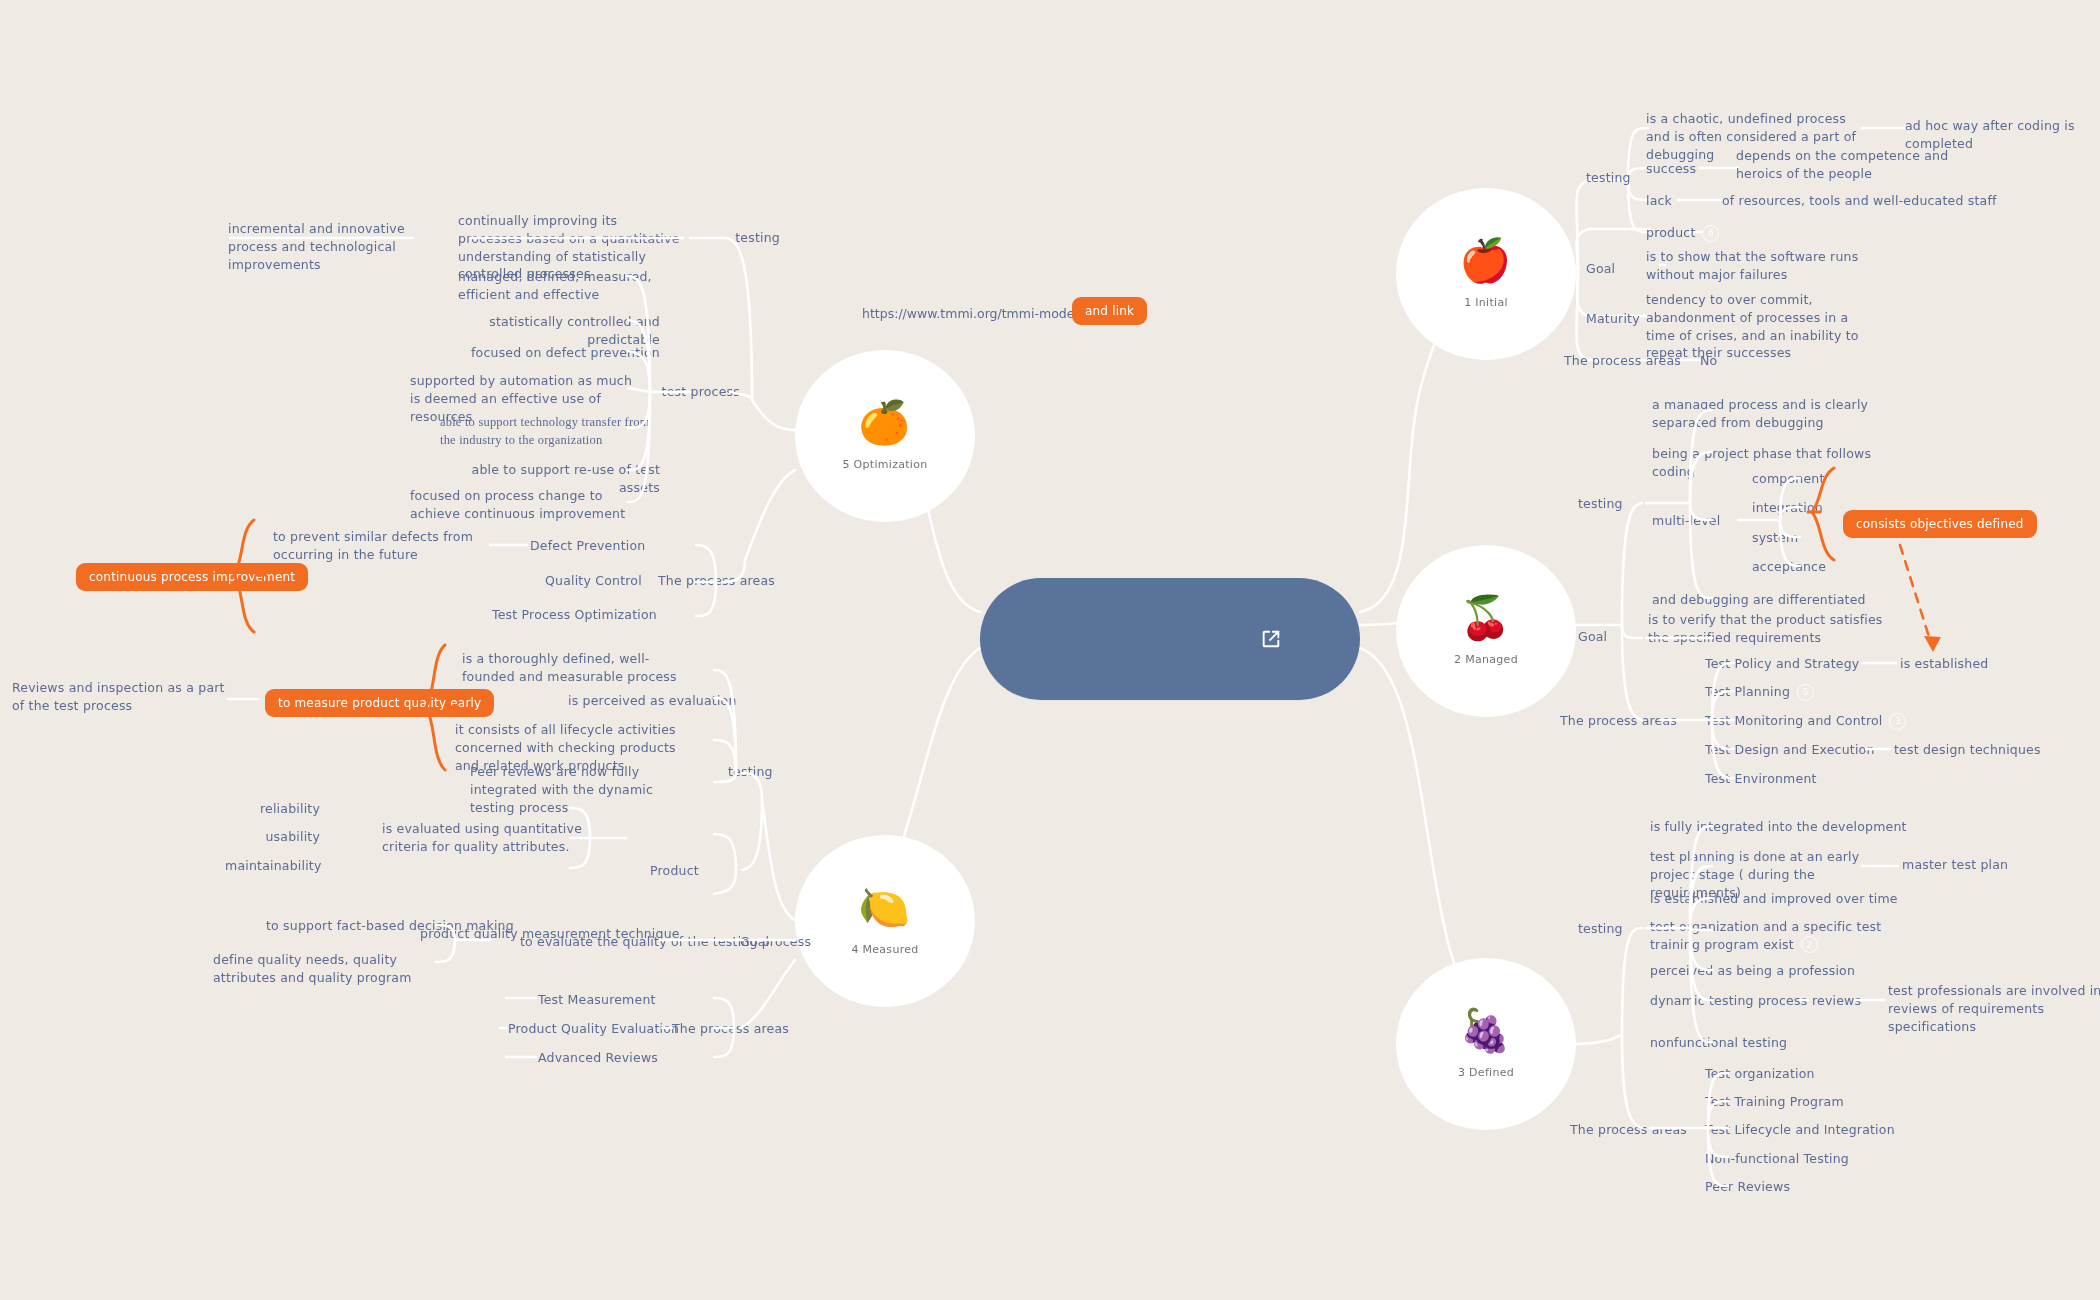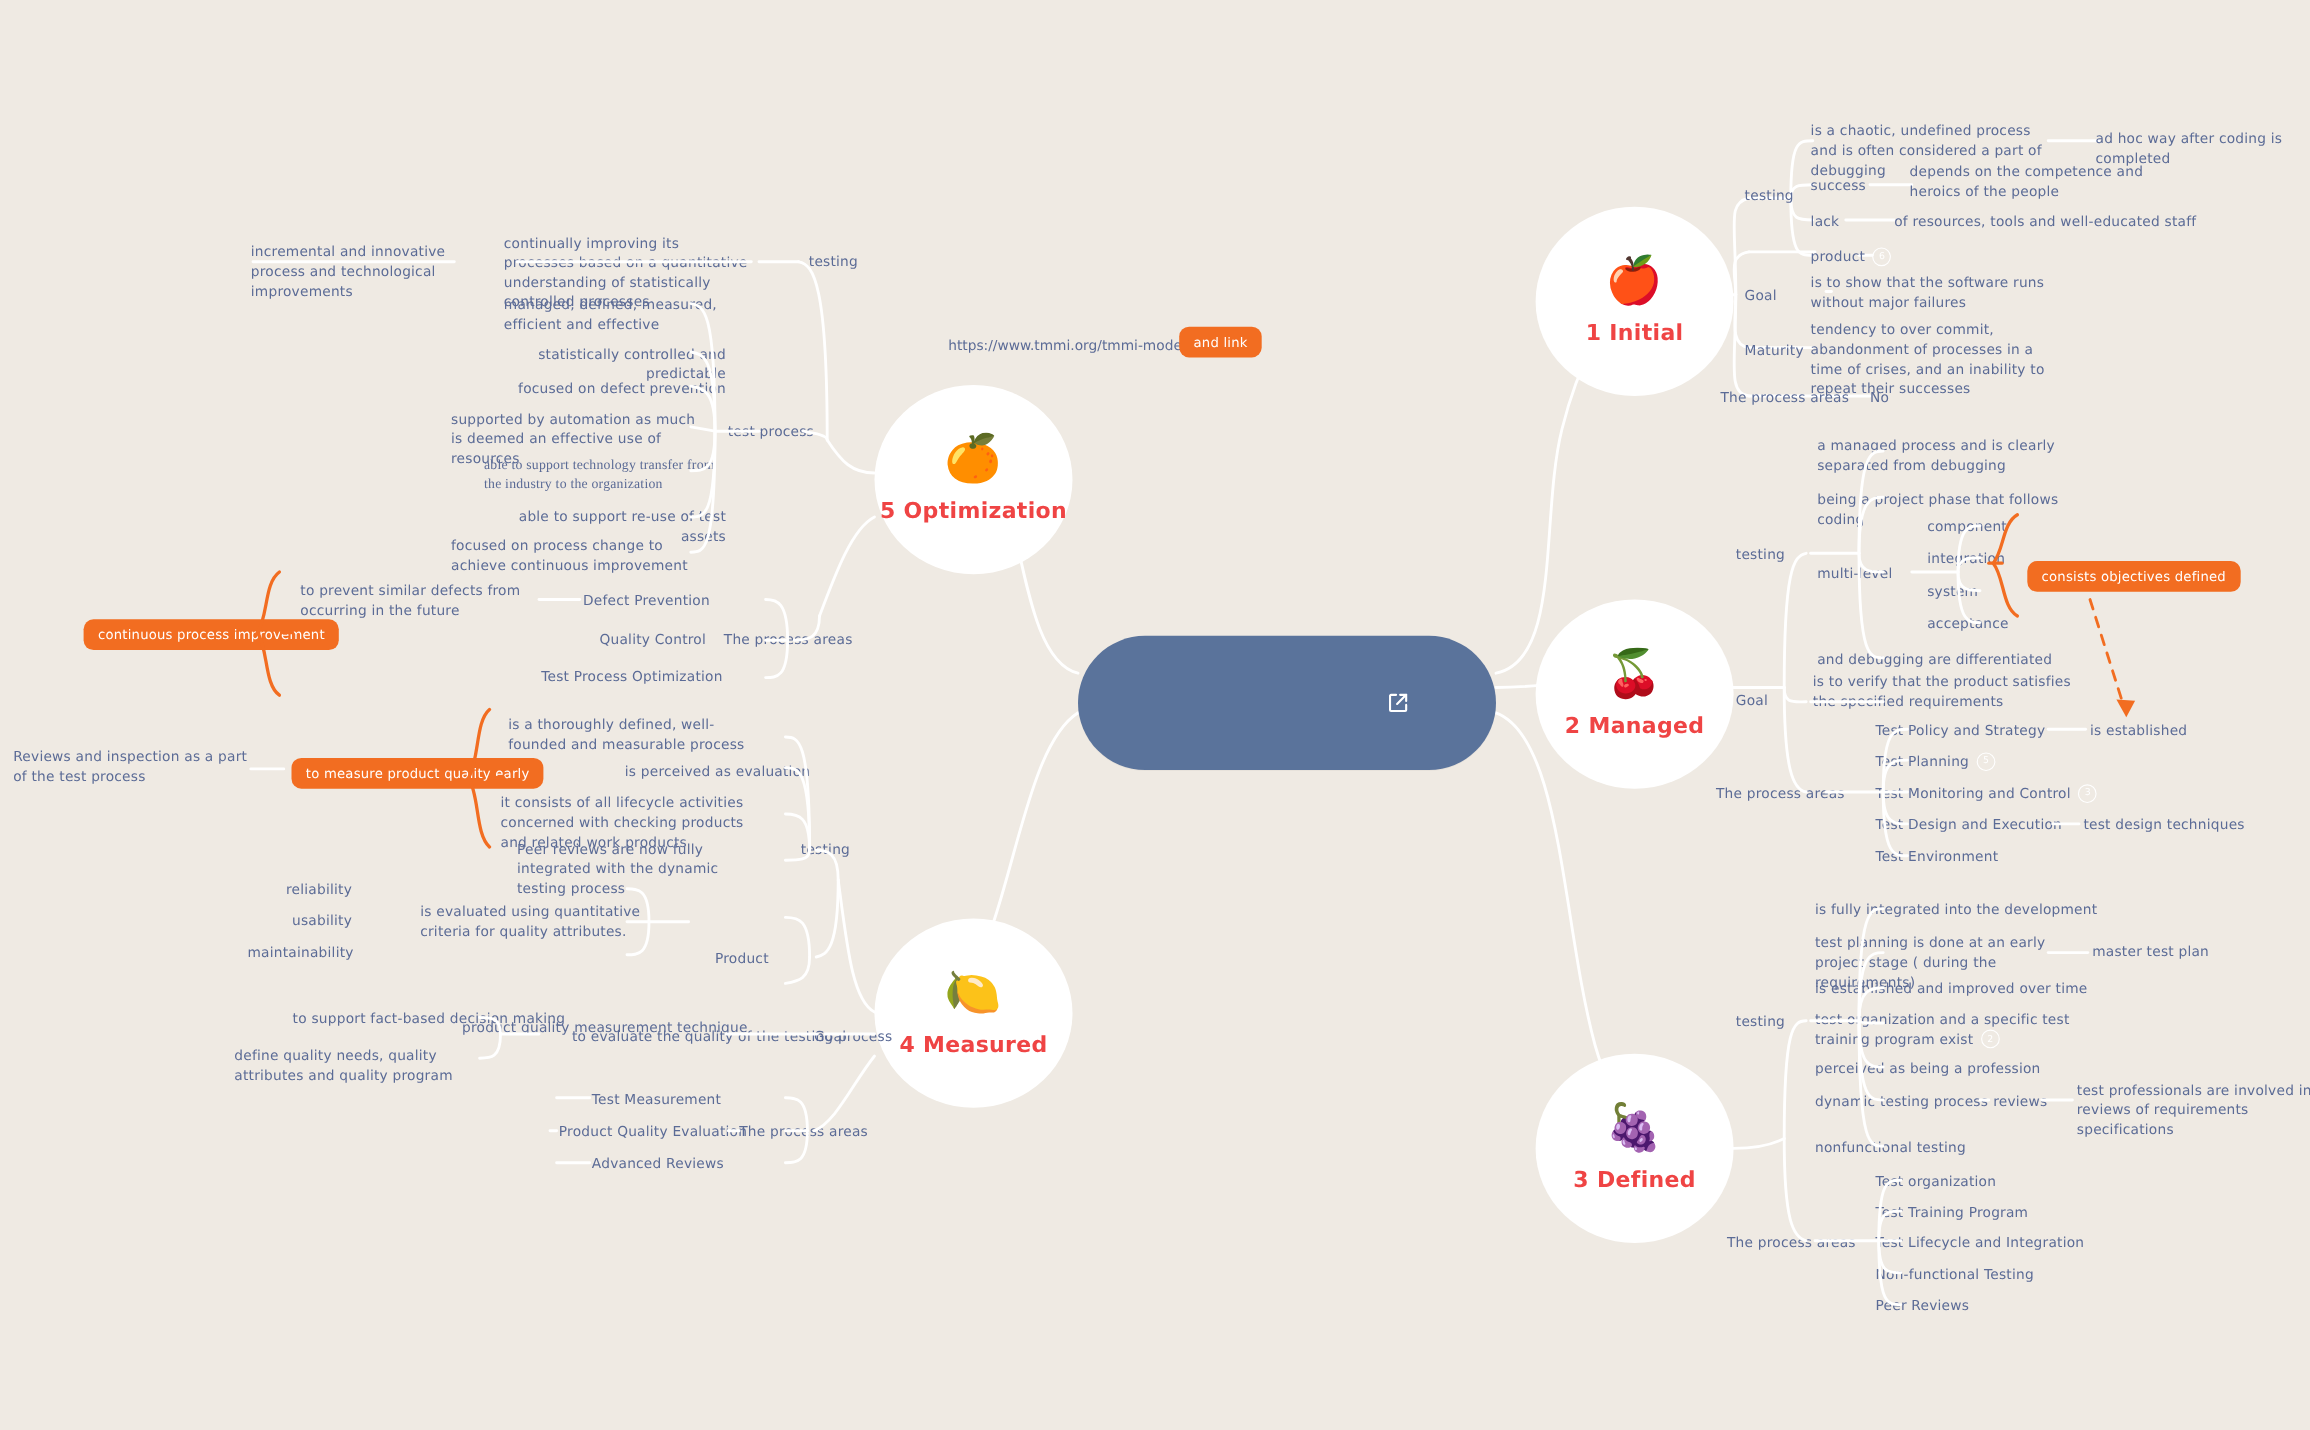--- a/index.html
+++ b/index.html
@@ -28,21 +28,21 @@
   }
   .root .rt{font-size:22px;line-height:1.42;text-align:center;white-space:pre-line;
             letter-spacing:.3px;padding-left:6px;}
   .root .extlink{position:absolute;right:78px;top:50%;transform:translateY(-50%);
             width:22px;height:22px;}
 
   
   .lvl{position:absolute;background:#fff;border-radius:50%;
        display:flex;flex-direction:column;align-items:center;justify-content:center;}
   .lvl .emoji{font-size:42px;line-height:1;margin-bottom:14px;}
-  .lvl .lbl{font-size:20px;color:#ef4444;letter-spacing:.3px;white-space:nowrap;font-weight:bold;}
+  .lvl .lbl{font-size:11px;color:#737373;letter-spacing:.3px;white-space:nowrap;}
 
   
   .tag{position:absolute;background:#F26D21;color:#fff;border-radius:9px;
        padding:7px 13px;font-size:12px;white-space:nowrap;letter-spacing:.2px;}
 
   
   .badge{display:inline-flex;align-items:center;justify-content:center;
          width:15px;height:15px;border-radius:50%;border:1.4px solid #fff;
          background:transparent;color:#fff;font-size:8.5px;
          vertical-align:middle;margin:0 0 1px 7px;}

